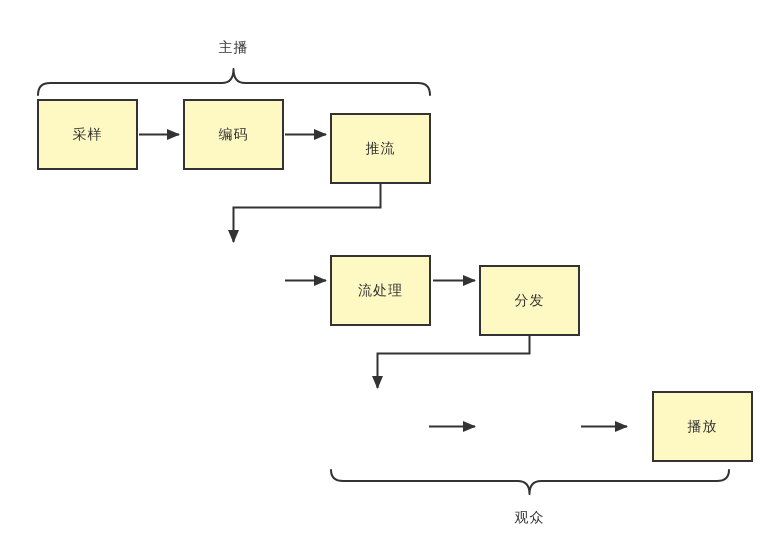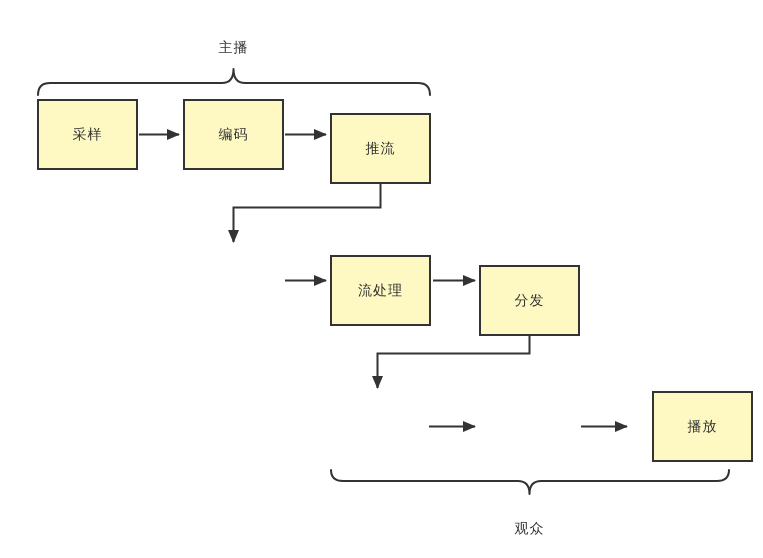--- a/index.html
+++ b/index.html
@@ -67,21 +67,21 @@
 
     <path d="M429,426.5 L475,426.5" stroke="#333333" stroke-width="2" fill="none" marker-end="url(#arrow)"></path>
     <path d="M581,426.5 L627,426.5" stroke="#333333" stroke-width="2" fill="none" marker-end="url(#arrow)"></path>
 
     <path d="M38,95 Q38,83 50,83 L222,83 Q233.5,83 233.5,69 Q233.5,83 245,83 L418,83 Q430,83 430,95" stroke="#333333" stroke-width="2" fill="none" stroke-linecap="round" stroke-linejoin="round"></path>
 
     <path d="M331,470 Q331,481 343,481 L518,481 Q529.5,481 529.5,494 Q529.5,481 541,481 L717,481 Q729,481 729,470" stroke="#333333" stroke-width="2" fill="none" stroke-linecap="round" stroke-linejoin="round"></path>
   </svg>
 
   <div class="group-label" style="left:233.5px; top:39px;">主播</div>
-  <div class="group-label" style="left:529.5px; top:520px;">观众</div>
+  <div class="group-label" style="left:529.5px; top:509px;">观众</div>
 
   <div class="node" style="left:37px; top:99px;">
     <span>采样</span>
   </div>
   <div class="node" style="left:183px; top:99px;">
     <span>编码</span>
   </div>
   <div class="node" style="left:330px; top:99px;margin-top:14px;">
     <span>推流</span>
   </div>

